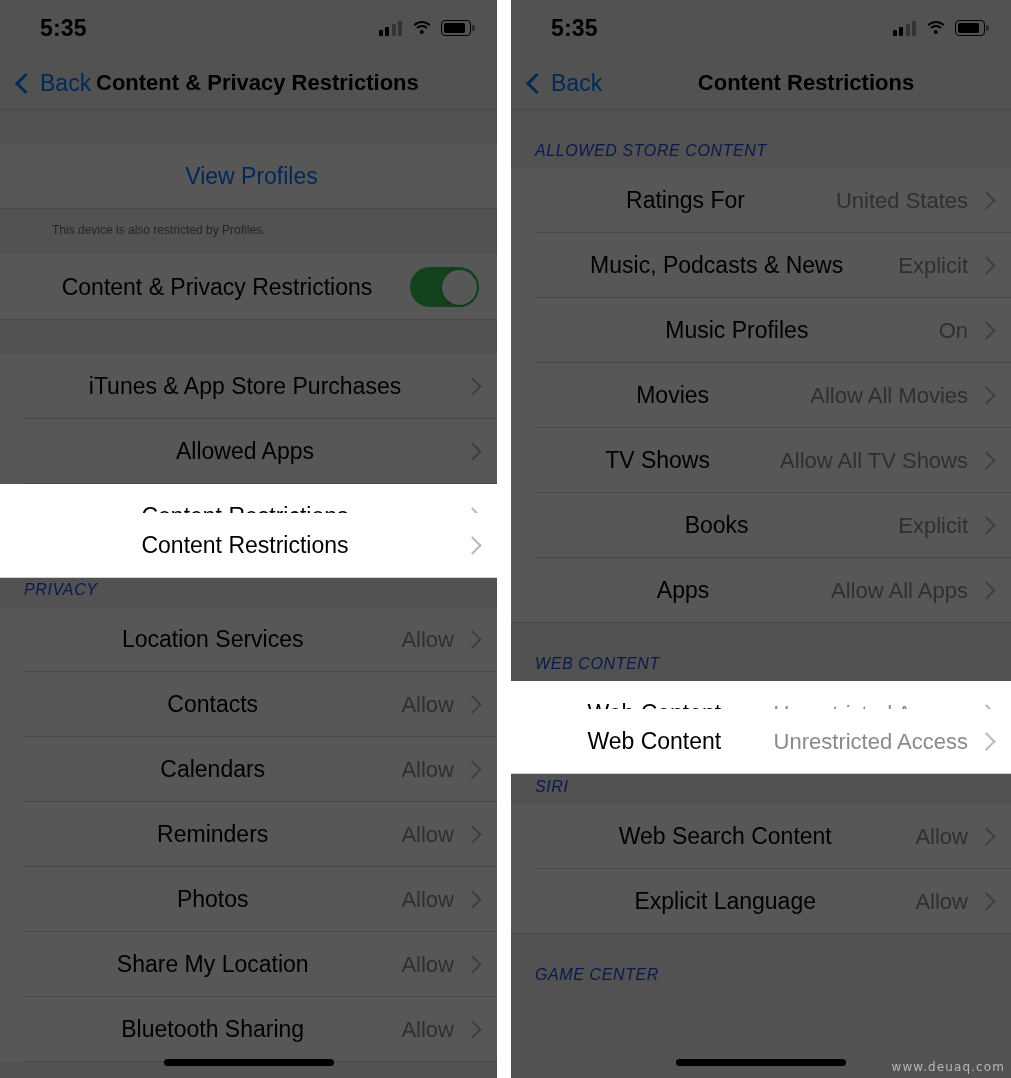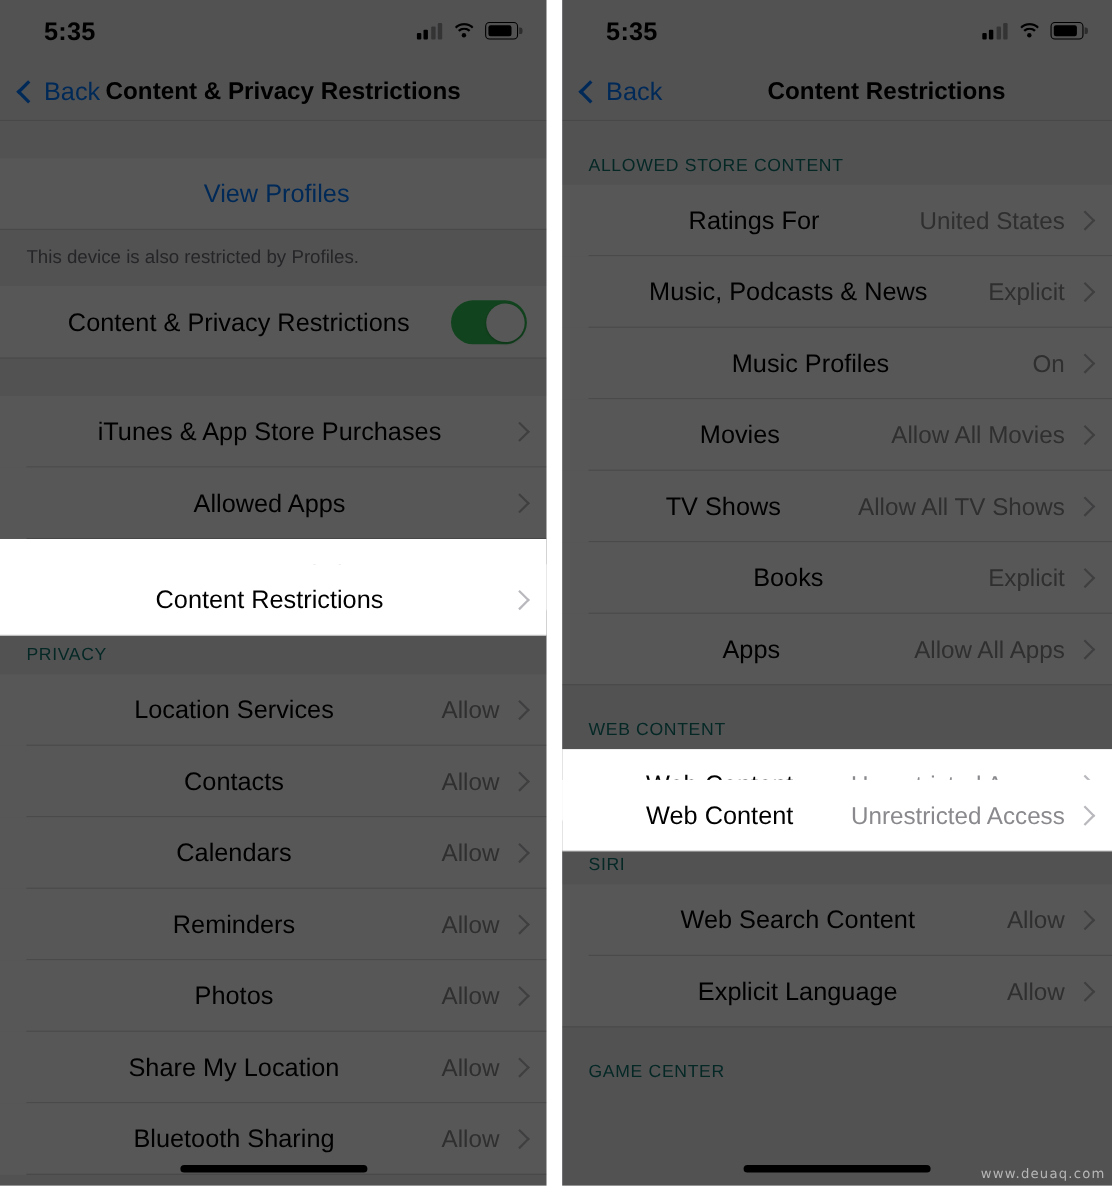--- a/index.html
+++ b/index.html
@@ -53,32 +53,32 @@
   .navtitle{position:absolute;left:0;right:0;text-align:center;font-size:22px;font-weight:700;
             color:#000;pointer-events:none;}
   .navbar.left-nav .navtitle{left:96px;right:16px;text-align:left;}
   .navbar.right-nav .navtitle{left:130px;right:40px;text-align:center;}
   .navbar::after{content:"";position:absolute;left:0;right:0;bottom:0;height:1px;background:rgba(0,0,0,.12);}
 
   
   .list{position:relative;}
   .gap{height:34px;background:#efeff4;}
   .hdr{height:58px;display:flex;align-items:flex-end;padding:0 24px 8px 24px;
-       box-sizing:border-box;background:#efeff4;font-size:16px;letter-spacing:.6px;color:#0f766e;}
+       box-sizing:border-box;background:#efeff4;font-size:16px;letter-spacing:.6px;color:#1d4ed8;font-style:italic;}
   .row{height:65px;background:#fff;display:flex;align-items:center;
        padding:0 18px 0 24px;box-sizing:border-box;position:relative;cursor:pointer;text-align:center;}
   .row::after{content:"";position:absolute;left:24px;right:0;bottom:0;height:1px;background:rgba(0,0,0,.18);}
   .row.last::after{left:0;}
   .row .lbl{font-size:23px;color:#000;flex:1;white-space:nowrap;}
   .row .val{font-size:22px;color:#8a8a8e;margin-right:12px;white-space:nowrap;}
   .chevron{width:11px;height:11px;border-right:2.6px solid #b8b8bd;border-top:2.6px solid #b8b8bd;
            transform:rotate(45deg);flex:none;}
   .row.link .lbl{color:#007aff;}
-  .note{background:#efeff4;padding:14px 24px 16px 24px;font-size:17px;color:#6d6d72;
-        line-height:1.25;box-sizing:border-box;}
+  .note{background:#efeff4;padding:14px 24px 16px 24px;font-size:12px;color:#6d6d72;
+        line-height:1.25;box-sizing:border-box;margin-left:28px;}
   .row.toggle-row{height:66px;}
   .switch{width:69px;height:40px;border-radius:20px;background:#34c759;position:relative;flex:none;cursor:pointer;}
   .switch i{position:absolute;top:2.5px;right:2.5px;width:35px;height:35px;border-radius:50%;
             background:#fff;box-shadow:0 1px 3px rgba(0,0,0,.3);}
 
   
   .spot{z-index:6;}
   .spot-wrap{position:absolute;left:0;right:0;z-index:6;}
 
   

